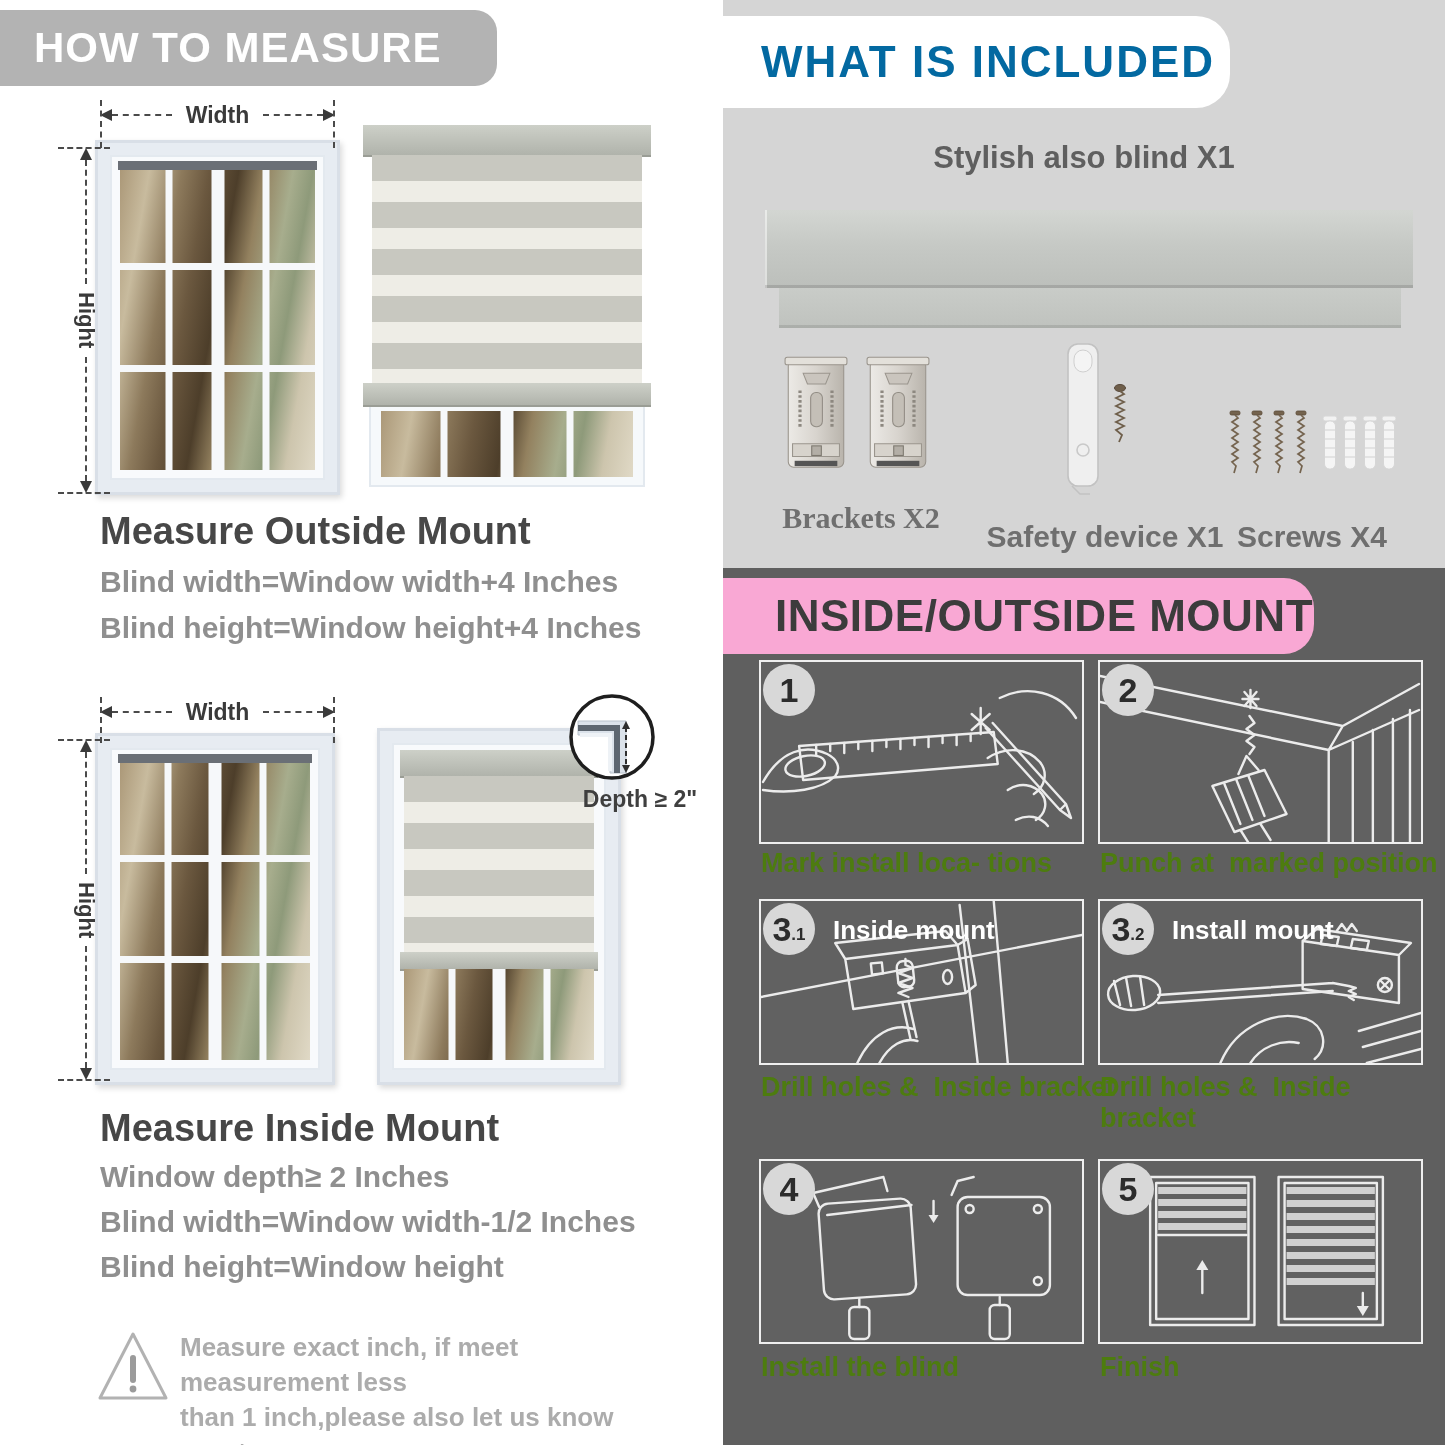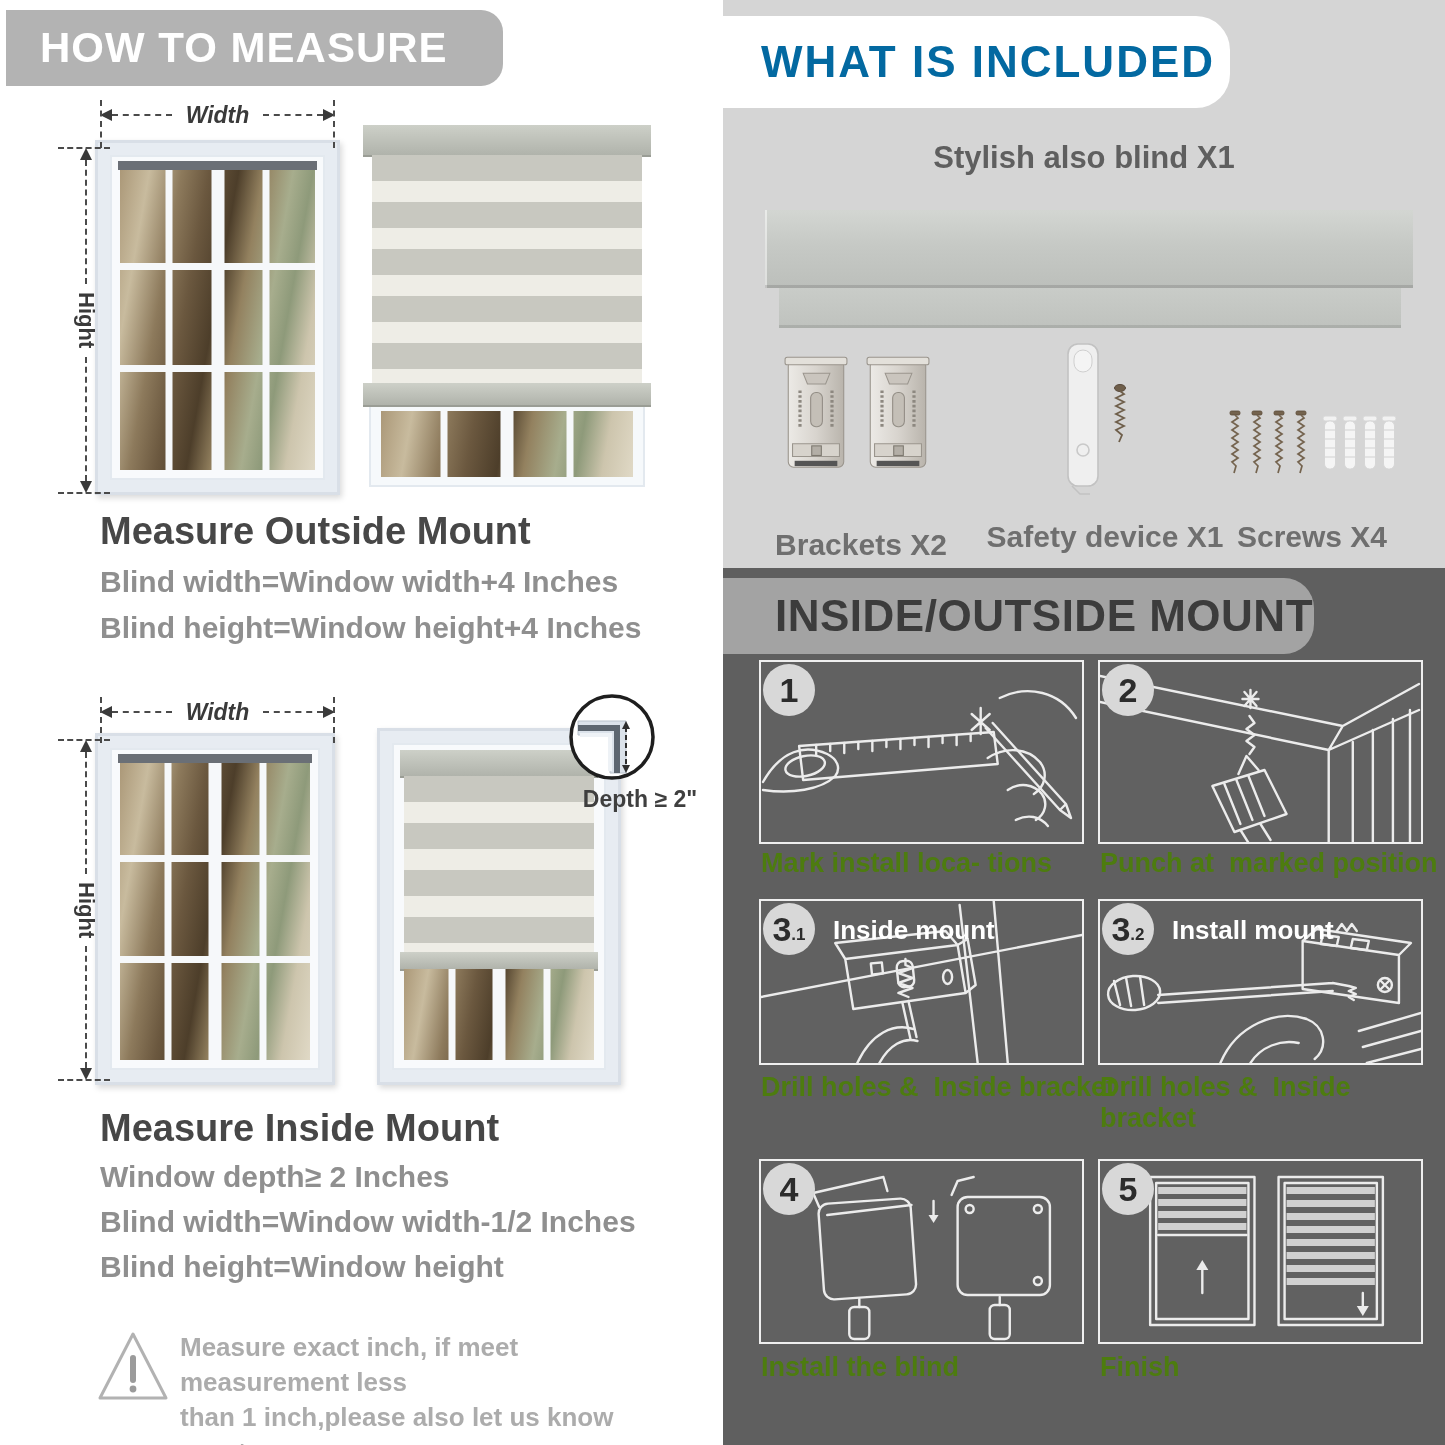--- a/index.html
+++ b/index.html
@@ -2,30 +2,30 @@
 <html><head>
 <meta charset="utf-8">
 <style>
   html,body{margin:0;padding:0;background:#ffffff;}
   #canvas{position:relative;width:1445px;height:1445px;background:#ffffff;overflow:hidden;
           font-family:"Liberation Sans", sans-serif;}
   .abs{position:absolute;}
 
   
   .banner-left{left:0;top:10px;width:497px;height:76px;background:#b3b3b3;
-     border-radius:0 22px 22px 0;display:flex;align-items:center;margin-left:6px;}
+     border-radius:0 22px 22px 0;display:flex;align-items:center;}
   .banner-left span{color:#ffffff;font-size:42px;font-weight:800;letter-spacing:1px;padding-left:34px;}
 
   .panel-light{left:723px;top:0;width:722px;height:568px;background:#d5d5d5;}
   .banner-included{left:723px;top:16px;width:507px;height:92px;background:#ffffff;
      border-radius:0 34px 34px 0;display:flex;align-items:center;}
   .banner-included span{color:#0369a1;font-size:44px;font-weight:800;letter-spacing:2px;padding-left:38px;}
 
   .panel-dark{left:723px;top:568px;width:722px;height:877px;background:#5f5f5f;}
-  .banner-mount{left:723px;top:578px;width:591px;height:76px;background:#a3a3a3;
+  .banner-mount{left:723px;top:578px;width:591px;height:76px;background:#f9a8d4;
      border-radius:0 30px 30px 0;display:flex;align-items:center;}
   .banner-mount span{color:#3c3c3c;font-size:44px;font-weight:800;letter-spacing:.5px;padding-left:52px;}
 
   .h-measure{color:#474747;font-size:38px;font-weight:700;}
   .formula{color:#8f8f8f;font-size:30px;font-weight:700;}
   .warn-text{color:#acacac;font-size:26px;font-weight:600;line-height:35px;}
 
   
   .win{background:#e7ecf2;box-shadow:inset 0 0 0 3px #d9dfe7, 2px 3px 6px rgba(0,0,0,.15);}
   .win .sash{position:absolute;inset:15px;background:#f8fafc;box-shadow:inset 0 0 0 2px #e3e9ef;}
@@ -40,21 +40,21 @@
   .mh{position:absolute;left:0;right:0;height:7px;background:#f6f8fa;}
   .mh.h1{top:31%;} .mh.h2{top:65%;}
 
   
   .stripes{background:repeating-linear-gradient(180deg,#c8c8c0 0 26px,#eeede6 26px 47px);}
   .rail{background:linear-gradient(#cdd0c8,#b0b3ab);box-shadow:0 2px 0 #9a9d95;}
 
   
   .harrow{display:flex;align-items:center;}
   .harrow .dash{flex:1;height:0;border-top:2px dashed #4a4a4a;}
-  .harrow .lbl{margin:0 14px;color:#3a3a3a;font-size:23px;font-weight:700;font-style:italic;}
+  .harrow .lbl{margin:0 14px;color:#3a3a3a;font-size:23px;font-weight:700;}
   .tri-l{width:0;height:0;border-top:6px solid transparent;border-bottom:6px solid transparent;border-right:12px solid #3a3a3a;}
   .tri-r{width:0;height:0;border-top:6px solid transparent;border-bottom:6px solid transparent;border-left:12px solid #3a3a3a;}
   .varrow{display:flex;flex-direction:column;align-items:center;}
   .varrow .dash{flex:1;width:0;border-left:2px dashed #4a4a4a;}
   .varrow .lbl{margin:8px 0;color:#3a3a3a;font-size:22px;font-weight:700;writing-mode:vertical-rl;}
   .tri-u{width:0;height:0;border-left:6px solid transparent;border-right:6px solid transparent;border-bottom:12px solid #3a3a3a;}
   .tri-d{width:0;height:0;border-left:6px solid transparent;border-right:6px solid transparent;border-top:12px solid #3a3a3a;}
   .vdash{border-left:2px dashed #4a4a4a;width:0;}
   .hdash{border-top:2px dashed #4a4a4a;height:0;}
 
@@ -278,21 +278,21 @@
     <use href="#scr" x="9" y="3"></use>
       <use href="#scr" x="31" y="3"></use>
       <use href="#scr" x="53" y="3"></use>
       <use href="#scr" x="75" y="3"></use>
     <use href="#anc" x="104" y="4"></use>
       <use href="#anc" x="124" y="4"></use>
       <use href="#anc" x="144" y="4"></use>
       <use href="#anc" x="163" y="4"></use>
   </svg>
 
-  <div class="abs item-lbl" style="left:766px;top:528px;width:190px;">Brackets X2</div>
+  <div class="abs item-lbl" style="left:766px;top:501px;width:190px;font-family:Liberation Serif, serif;">Brackets X2</div>
   <div class="abs item-lbl" style="left:980px;top:520px;width:250px;">Safety device X1</div>
   <div class="abs item-lbl" style="left:1222px;top:520px;width:180px;">Screws X4</div>
 
   <div class="abs banner-mount">
     <span>INSIDE/OUTSIDE MOUNT</span>
   </div>
 
   <div class="abs panel" style="left:759px;top:660px;width:321px;height:180px;">
     <div class="badge">
         <span>1</span>

